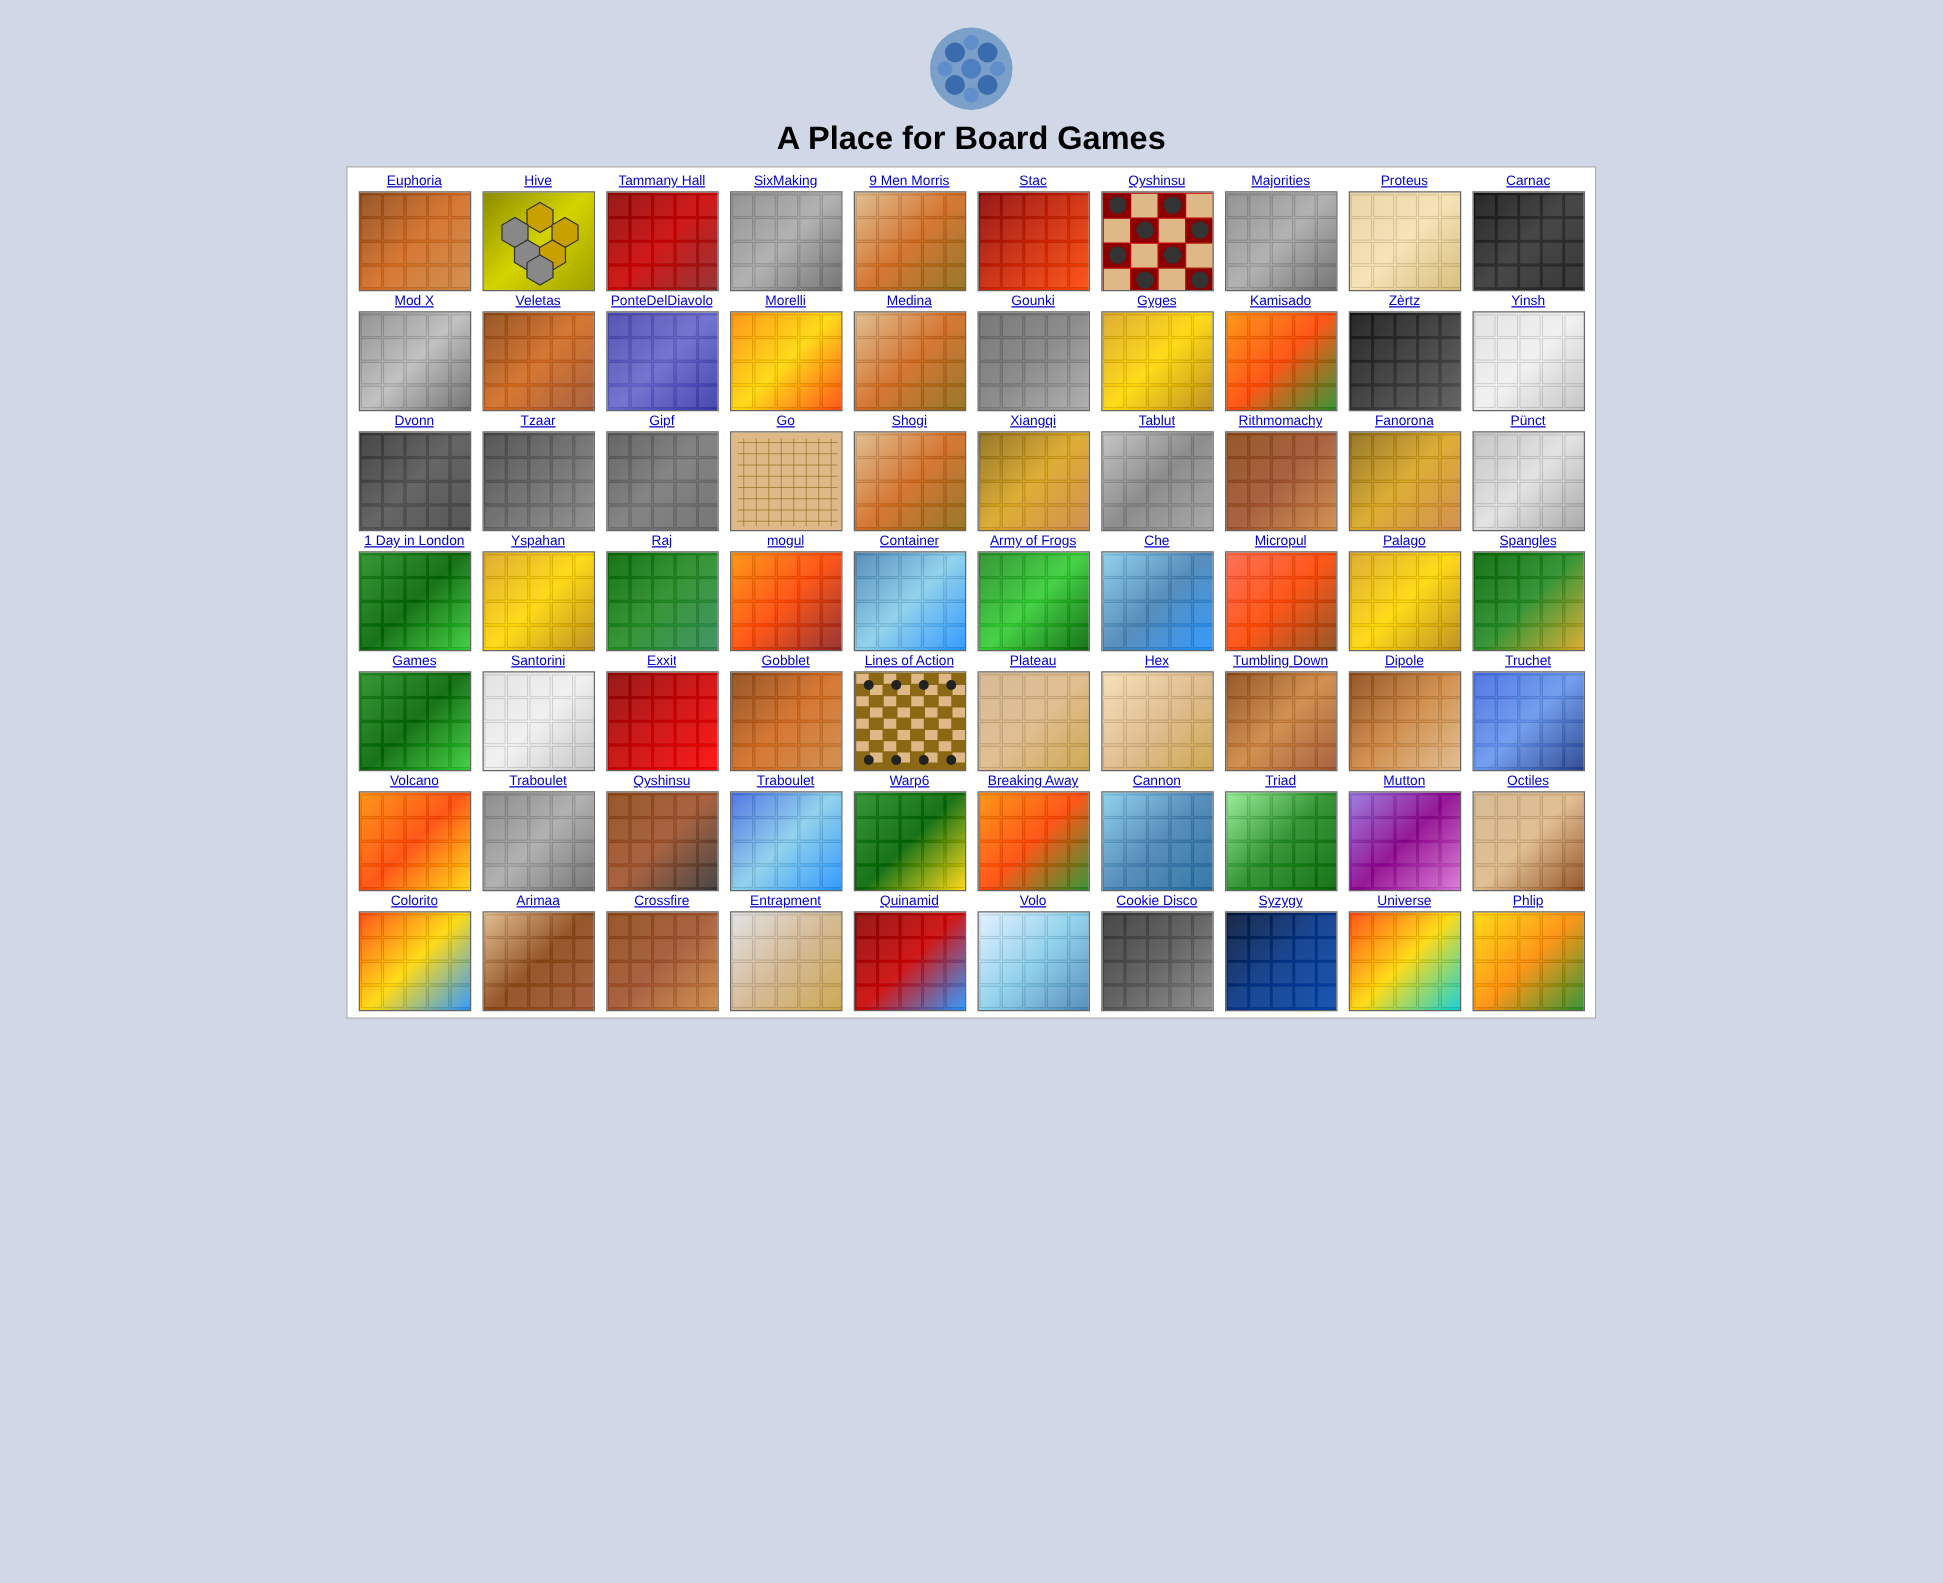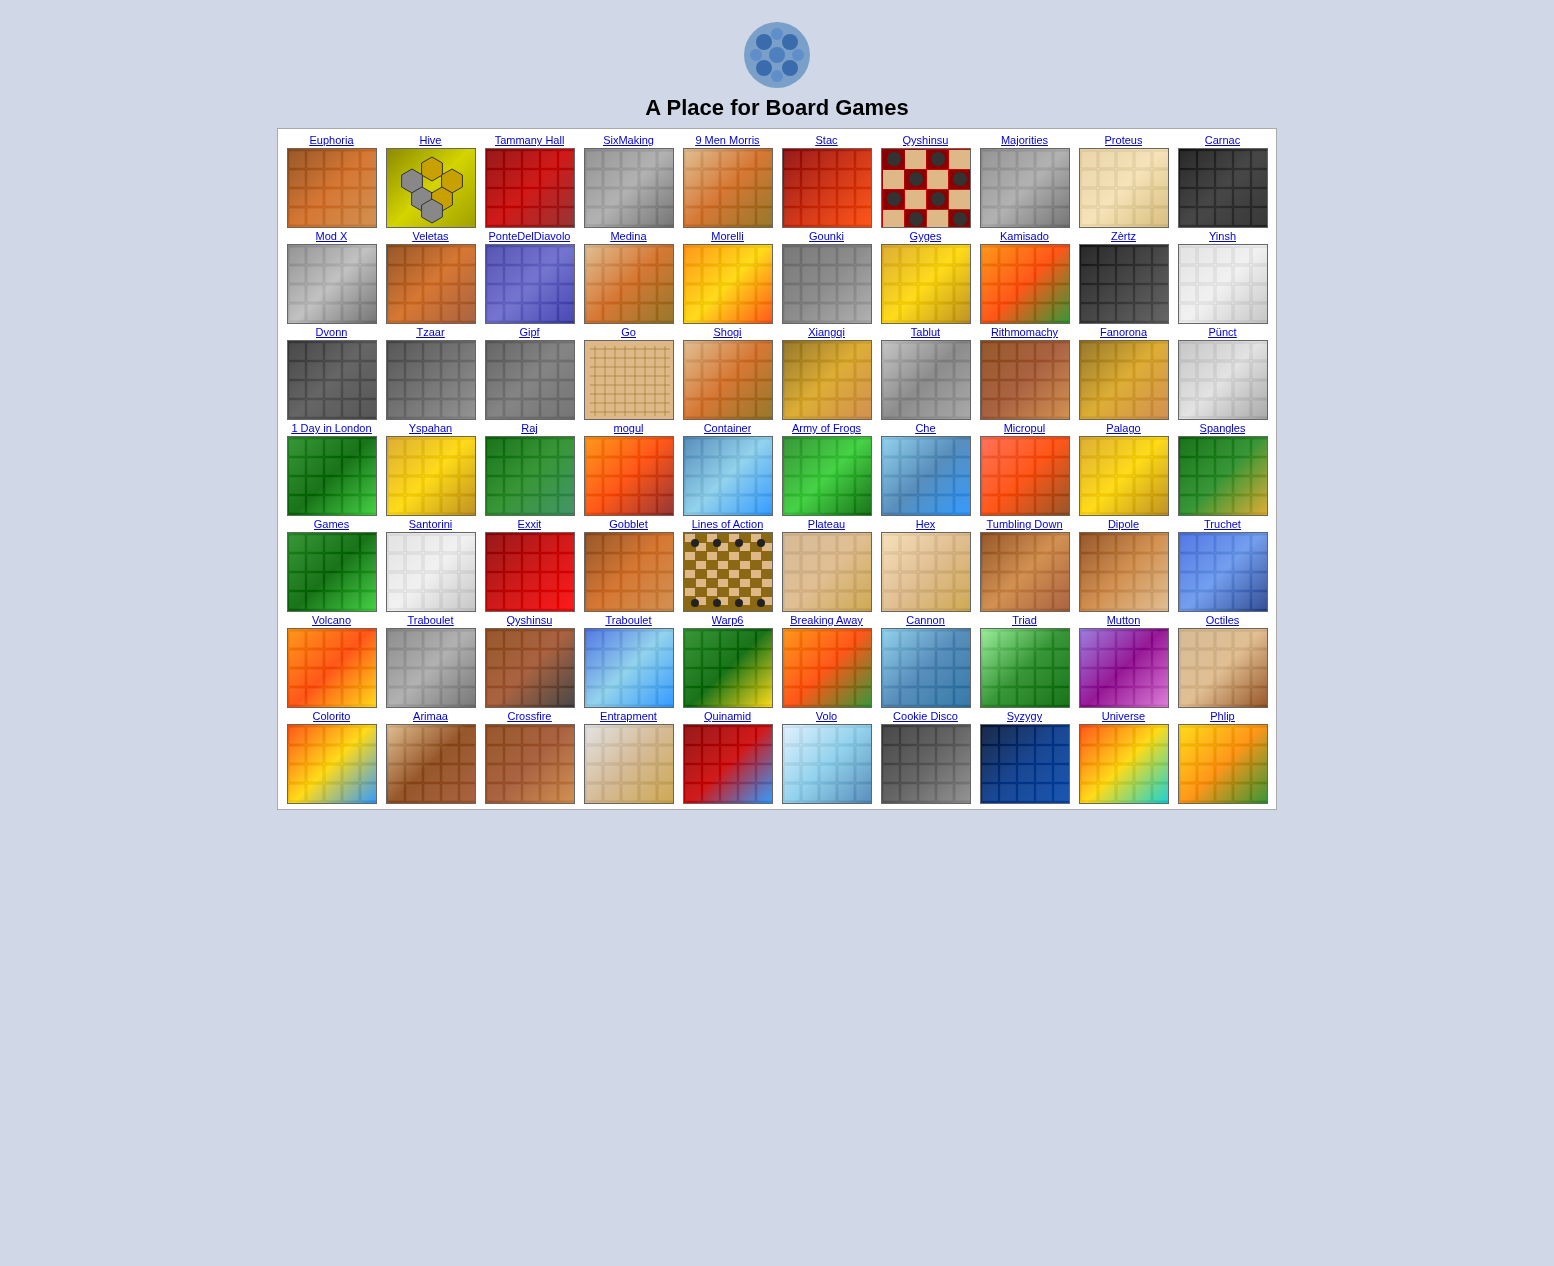--- a/index.html
+++ b/index.html
@@ -22,37 +22,36 @@
     .logo-icon {
       width: 70px;
       height: 70px;
     }
     .site-title {
       font-size: 52px;
       font-weight: normal;
       color: #000;
     }
     .tagline {
-      font-size: 22px;
+      font-size: 26px;
       font-weight: bold;
       color: #000;
       margin: 5px 0 2px 0;
     }
     .subtitle {
       font-size: 13px;
       color: #333;
       margin-bottom: 8px;
     }
     .games-grid-container {
       background: white;
       border: 1px solid #aaa;
       margin: 0 auto;
       max-width: 1000px;
       padding: 5px;
-      text-decoration: underline;
     }
     .games-grid {
       display: grid;
       grid-template-columns: repeat(10, 1fr);
       gap: 2px;
     }
     .game-cell {
       display: flex;
       flex-direction: column;
       align-items: center;
@@ -521,49 +520,49 @@
             <rect x="55" y="40" width="16" height="17" fill="rgba(255,255,255,0.1)" stroke="rgba(0,0,0,0.2)" stroke-width="0.5"></rect>
             <rect x="55" y="59" width="16" height="17" fill="rgba(255,255,255,0.1)" stroke="rgba(0,0,0,0.2)" stroke-width="0.5"></rect>
             <rect x="73" y="2" width="16" height="17" fill="rgba(255,255,255,0.1)" stroke="rgba(0,0,0,0.2)" stroke-width="0.5"></rect>
             <rect x="73" y="21" width="16" height="17" fill="rgba(255,255,255,0.1)" stroke="rgba(0,0,0,0.2)" stroke-width="0.5"></rect>
             <rect x="73" y="40" width="16" height="17" fill="rgba(255,255,255,0.1)" stroke="rgba(0,0,0,0.2)" stroke-width="0.5"></rect>
             <rect x="73" y="59" width="16" height="17" fill="rgba(255,255,255,0.1)" stroke="rgba(0,0,0,0.2)" stroke-width="0.5"></rect>
           </svg>
         </div>
       </div>
       <div class="game-cell">
+        <div class="game-link">Morelli</div>
+        <div class="game-thumb thumb-morelli">
+          <svg width="90" height="80" viewBox="0 0 90 80" style="position: absolute; top: 0px; left: 0px;">
+            <rect x="1" y="2" width="16" height="17" fill="rgba(255,255,255,0.1)" stroke="rgba(0,0,0,0.2)" stroke-width="0.5"></rect>
+            <rect x="1" y="21" width="16" height="17" fill="rgba(255,255,255,0.1)" stroke="rgba(0,0,0,0.2)" stroke-width="0.5"></rect>
+            <rect x="1" y="40" width="16" height="17" fill="rgba(255,255,255,0.1)" stroke="rgba(0,0,0,0.2)" stroke-width="0.5"></rect>
+            <rect x="1" y="59" width="16" height="17" fill="rgba(255,255,255,0.1)" stroke="rgba(0,0,0,0.2)" stroke-width="0.5"></rect>
+            <rect x="19" y="2" width="16" height="17" fill="rgba(255,255,255,0.1)" stroke="rgba(0,0,0,0.2)" stroke-width="0.5"></rect>
+            <rect x="19" y="21" width="16" height="17" fill="rgba(255,255,255,0.1)" stroke="rgba(0,0,0,0.2)" stroke-width="0.5"></rect>
+            <rect x="19" y="40" width="16" height="17" fill="rgba(255,255,255,0.1)" stroke="rgba(0,0,0,0.2)" stroke-width="0.5"></rect>
+            <rect x="19" y="59" width="16" height="17" fill="rgba(255,255,255,0.1)" stroke="rgba(0,0,0,0.2)" stroke-width="0.5"></rect>
+            <rect x="37" y="2" width="16" height="17" fill="rgba(255,255,255,0.1)" stroke="rgba(0,0,0,0.2)" stroke-width="0.5"></rect>
+            <rect x="37" y="21" width="16" height="17" fill="rgba(255,255,255,0.1)" stroke="rgba(0,0,0,0.2)" stroke-width="0.5"></rect>
+            <rect x="37" y="40" width="16" height="17" fill="rgba(255,255,255,0.1)" stroke="rgba(0,0,0,0.2)" stroke-width="0.5"></rect>
+            <rect x="37" y="59" width="16" height="17" fill="rgba(255,255,255,0.1)" stroke="rgba(0,0,0,0.2)" stroke-width="0.5"></rect>
+            <rect x="55" y="2" width="16" height="17" fill="rgba(255,255,255,0.1)" stroke="rgba(0,0,0,0.2)" stroke-width="0.5"></rect>
+            <rect x="55" y="21" width="16" height="17" fill="rgba(255,255,255,0.1)" stroke="rgba(0,0,0,0.2)" stroke-width="0.5"></rect>
+            <rect x="55" y="40" width="16" height="17" fill="rgba(255,255,255,0.1)" stroke="rgba(0,0,0,0.2)" stroke-width="0.5"></rect>
+            <rect x="55" y="59" width="16" height="17" fill="rgba(255,255,255,0.1)" stroke="rgba(0,0,0,0.2)" stroke-width="0.5"></rect>
+            <rect x="73" y="2" width="16" height="17" fill="rgba(255,255,255,0.1)" stroke="rgba(0,0,0,0.2)" stroke-width="0.5"></rect>
+            <rect x="73" y="21" width="16" height="17" fill="rgba(255,255,255,0.1)" stroke="rgba(0,0,0,0.2)" stroke-width="0.5"></rect>
+            <rect x="73" y="40" width="16" height="17" fill="rgba(255,255,255,0.1)" stroke="rgba(0,0,0,0.2)" stroke-width="0.5"></rect>
+            <rect x="73" y="59" width="16" height="17" fill="rgba(255,255,255,0.1)" stroke="rgba(0,0,0,0.2)" stroke-width="0.5"></rect>
+          </svg>
+        </div>
+      </div>
+      <div class="game-cell">
         <div class="game-link">Medina</div>
         <div class="game-thumb thumb-medina">
-          <svg width="90" height="80" viewBox="0 0 90 80" style="position: absolute; top: 0px; left: 0px;">
-            <rect x="1" y="2" width="16" height="17" fill="rgba(255,255,255,0.1)" stroke="rgba(0,0,0,0.2)" stroke-width="0.5"></rect>
-            <rect x="1" y="21" width="16" height="17" fill="rgba(255,255,255,0.1)" stroke="rgba(0,0,0,0.2)" stroke-width="0.5"></rect>
-            <rect x="1" y="40" width="16" height="17" fill="rgba(255,255,255,0.1)" stroke="rgba(0,0,0,0.2)" stroke-width="0.5"></rect>
-            <rect x="1" y="59" width="16" height="17" fill="rgba(255,255,255,0.1)" stroke="rgba(0,0,0,0.2)" stroke-width="0.5"></rect>
-            <rect x="19" y="2" width="16" height="17" fill="rgba(255,255,255,0.1)" stroke="rgba(0,0,0,0.2)" stroke-width="0.5"></rect>
-            <rect x="19" y="21" width="16" height="17" fill="rgba(255,255,255,0.1)" stroke="rgba(0,0,0,0.2)" stroke-width="0.5"></rect>
-            <rect x="19" y="40" width="16" height="17" fill="rgba(255,255,255,0.1)" stroke="rgba(0,0,0,0.2)" stroke-width="0.5"></rect>
-            <rect x="19" y="59" width="16" height="17" fill="rgba(255,255,255,0.1)" stroke="rgba(0,0,0,0.2)" stroke-width="0.5"></rect>
-            <rect x="37" y="2" width="16" height="17" fill="rgba(255,255,255,0.1)" stroke="rgba(0,0,0,0.2)" stroke-width="0.5"></rect>
-            <rect x="37" y="21" width="16" height="17" fill="rgba(255,255,255,0.1)" stroke="rgba(0,0,0,0.2)" stroke-width="0.5"></rect>
-            <rect x="37" y="40" width="16" height="17" fill="rgba(255,255,255,0.1)" stroke="rgba(0,0,0,0.2)" stroke-width="0.5"></rect>
-            <rect x="37" y="59" width="16" height="17" fill="rgba(255,255,255,0.1)" stroke="rgba(0,0,0,0.2)" stroke-width="0.5"></rect>
-            <rect x="55" y="2" width="16" height="17" fill="rgba(255,255,255,0.1)" stroke="rgba(0,0,0,0.2)" stroke-width="0.5"></rect>
-            <rect x="55" y="21" width="16" height="17" fill="rgba(255,255,255,0.1)" stroke="rgba(0,0,0,0.2)" stroke-width="0.5"></rect>
-            <rect x="55" y="40" width="16" height="17" fill="rgba(255,255,255,0.1)" stroke="rgba(0,0,0,0.2)" stroke-width="0.5"></rect>
-            <rect x="55" y="59" width="16" height="17" fill="rgba(255,255,255,0.1)" stroke="rgba(0,0,0,0.2)" stroke-width="0.5"></rect>
-            <rect x="73" y="2" width="16" height="17" fill="rgba(255,255,255,0.1)" stroke="rgba(0,0,0,0.2)" stroke-width="0.5"></rect>
-            <rect x="73" y="21" width="16" height="17" fill="rgba(255,255,255,0.1)" stroke="rgba(0,0,0,0.2)" stroke-width="0.5"></rect>
-            <rect x="73" y="40" width="16" height="17" fill="rgba(255,255,255,0.1)" stroke="rgba(0,0,0,0.2)" stroke-width="0.5"></rect>
-            <rect x="73" y="59" width="16" height="17" fill="rgba(255,255,255,0.1)" stroke="rgba(0,0,0,0.2)" stroke-width="0.5"></rect>
-          </svg>
-        </div>
-      </div>
-      <div class="game-cell">
-        <div class="game-link">Morelli</div>
-        <div class="game-thumb thumb-morelli">
           <svg width="90" height="80" viewBox="0 0 90 80" style="position: absolute; top: 0px; left: 0px;">
             <rect x="1" y="2" width="16" height="17" fill="rgba(255,255,255,0.1)" stroke="rgba(0,0,0,0.2)" stroke-width="0.5"></rect>
             <rect x="1" y="21" width="16" height="17" fill="rgba(255,255,255,0.1)" stroke="rgba(0,0,0,0.2)" stroke-width="0.5"></rect>
             <rect x="1" y="40" width="16" height="17" fill="rgba(255,255,255,0.1)" stroke="rgba(0,0,0,0.2)" stroke-width="0.5"></rect>
             <rect x="1" y="59" width="16" height="17" fill="rgba(255,255,255,0.1)" stroke="rgba(0,0,0,0.2)" stroke-width="0.5"></rect>
             <rect x="19" y="2" width="16" height="17" fill="rgba(255,255,255,0.1)" stroke="rgba(0,0,0,0.2)" stroke-width="0.5"></rect>
             <rect x="19" y="21" width="16" height="17" fill="rgba(255,255,255,0.1)" stroke="rgba(0,0,0,0.2)" stroke-width="0.5"></rect>
             <rect x="19" y="40" width="16" height="17" fill="rgba(255,255,255,0.1)" stroke="rgba(0,0,0,0.2)" stroke-width="0.5"></rect>
             <rect x="19" y="59" width="16" height="17" fill="rgba(255,255,255,0.1)" stroke="rgba(0,0,0,0.2)" stroke-width="0.5"></rect>
             <rect x="37" y="2" width="16" height="17" fill="rgba(255,255,255,0.1)" stroke="rgba(0,0,0,0.2)" stroke-width="0.5"></rect>

